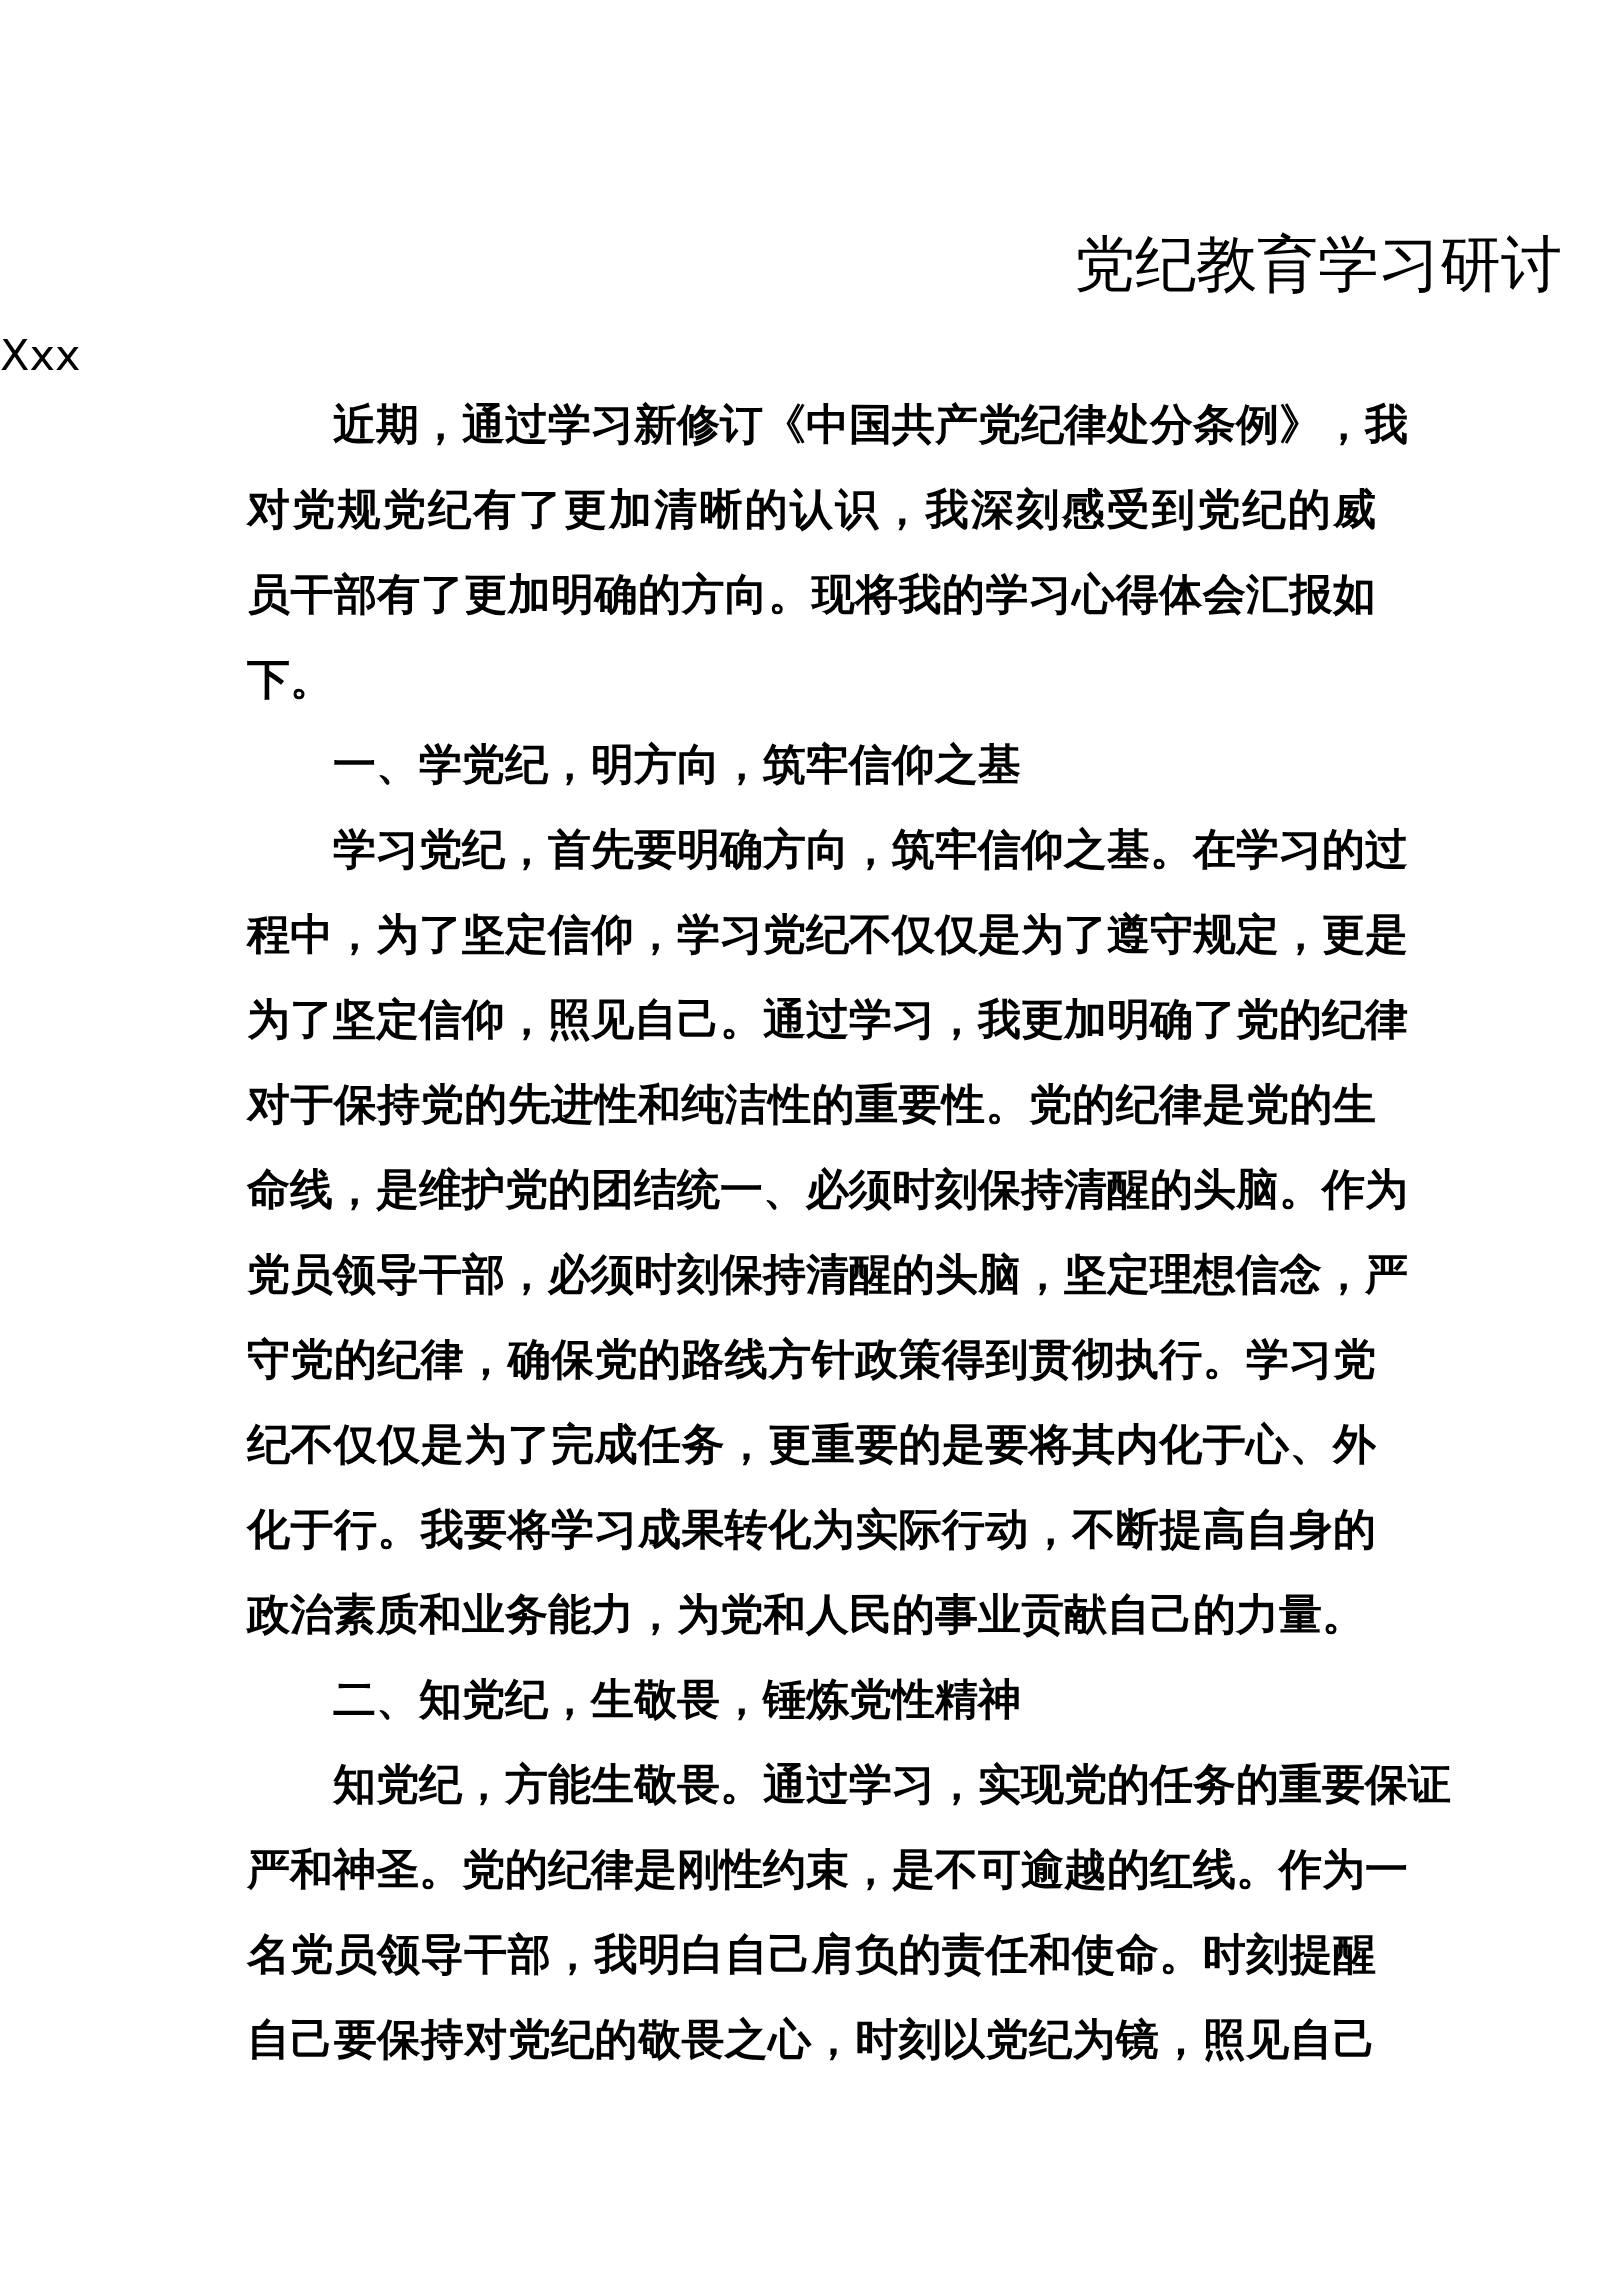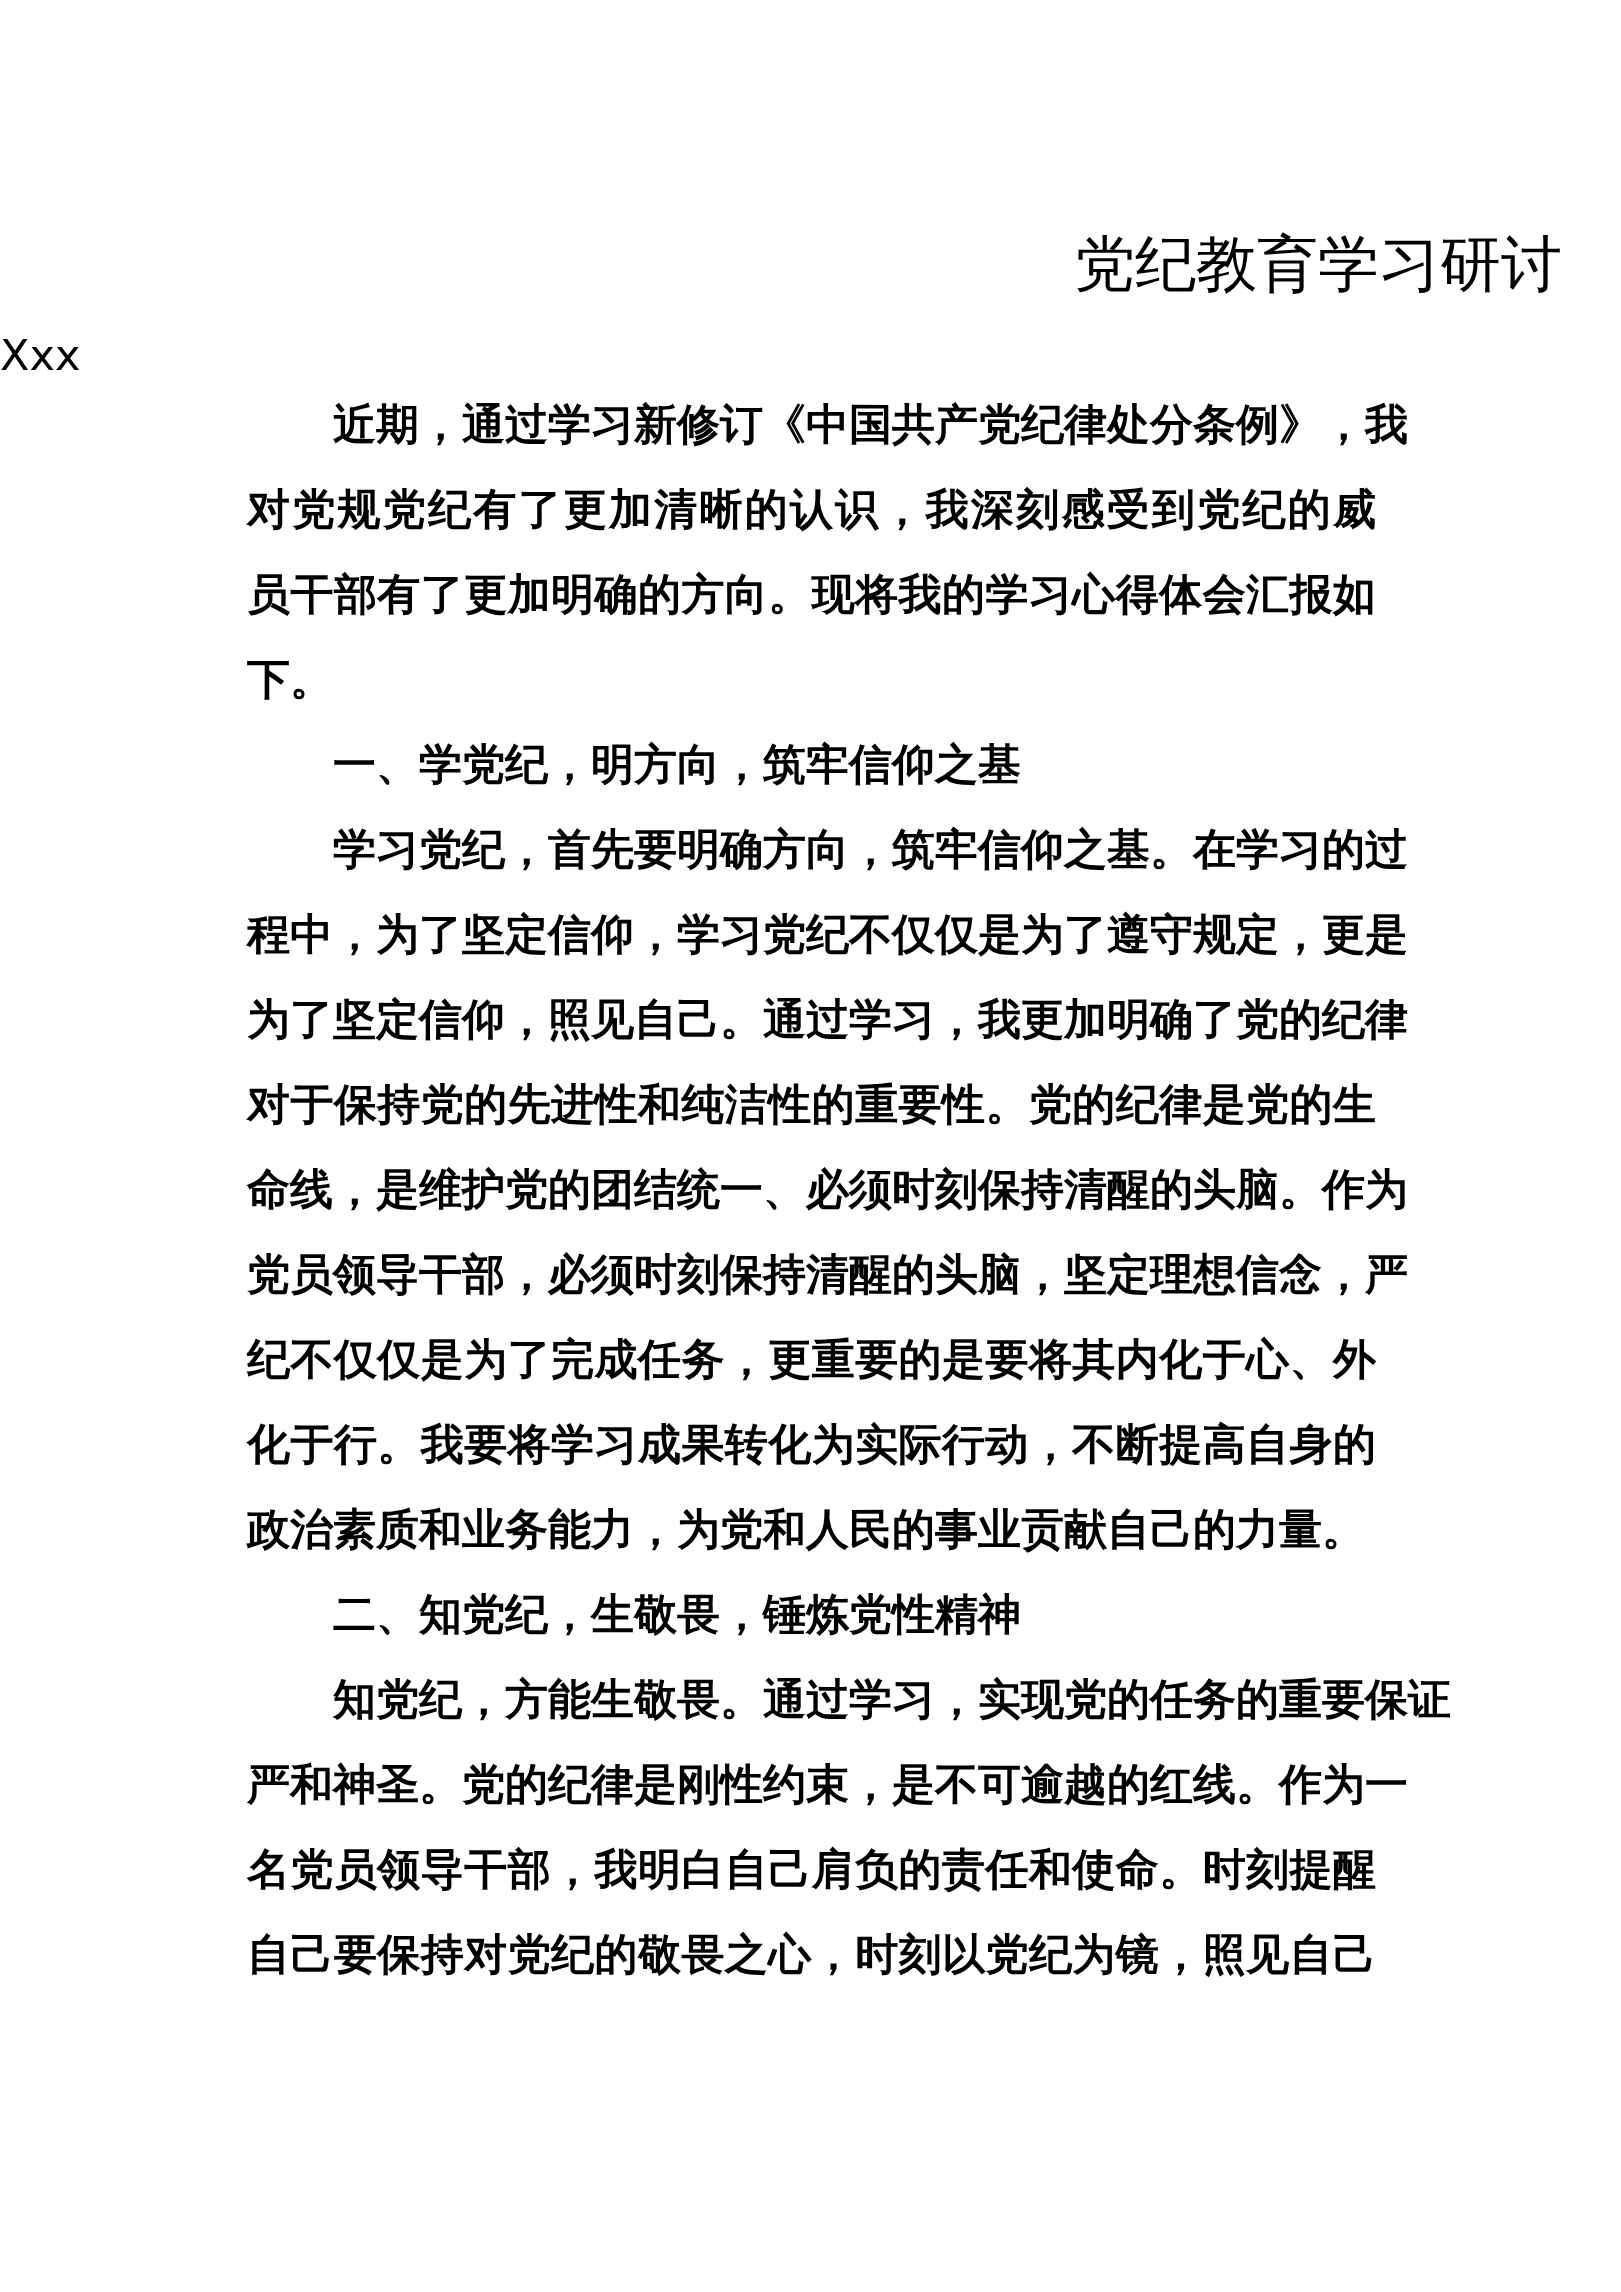--- a/index.html
+++ b/index.html
@@ -83,20 +83,21 @@
     <div class="line">对党规党纪有了更加清晰的认识，我深刻感受到党纪的威</div>
     <div class="line">员干部有了更加明确的方向。现将我的学习心得体会汇报如</div>
     <div class="line last">下。</div>
     <div class="line indent heading">一、学党纪，明方向，筑牢信仰之基</div>
     <div class="line indent">学习党纪，首先要明确方向，筑牢信仰之基。在学习的过</div>
     <div class="line">程中，为了坚定信仰，学习党纪不仅仅是为了遵守规定，更是</div>
     <div class="line">为了坚定信仰，照见自己。通过学习，我更加明确了党的纪律</div>
     <div class="line">对于保持党的先进性和纯洁性的重要性。党的纪律是党的生</div>
     <div class="line">命线，是维护党的团结统一、必须时刻保持清醒的头脑。作为</div>
     <div class="line">党员领导干部，必须时刻保持清醒的头脑，坚定理想信念，严</div>
+    <div class="line">守党的纪律，确保党的路线方针政策得到贯彻执行。学习党</div>
     <div class="line">纪不仅仅是为了完成任务，更重要的是要将其内化于心、外</div>
     <div class="line">化于行。我要将学习成果转化为实际行动，不断提高自身的</div>
     <div class="line last">政治素质和业务能力，为党和人民的事业贡献自己的力量。</div>
     <div class="line indent heading">二、知党纪，生敬畏，锤炼党性精神</div>
     <div class="line indent">知党纪，方能生敬畏。通过学习，实现党的任务的重要保证</div>
     <div class="line">严和神圣。党的纪律是刚性约束，是不可逾越的红线。作为一</div>
     <div class="line">名党员领导干部，我明白自己肩负的责任和使命。时刻提醒</div>
     <div class="line">自己要保持对党纪的敬畏之心，时刻以党纪为镜，照见自己</div>
   </div>
 </div>

